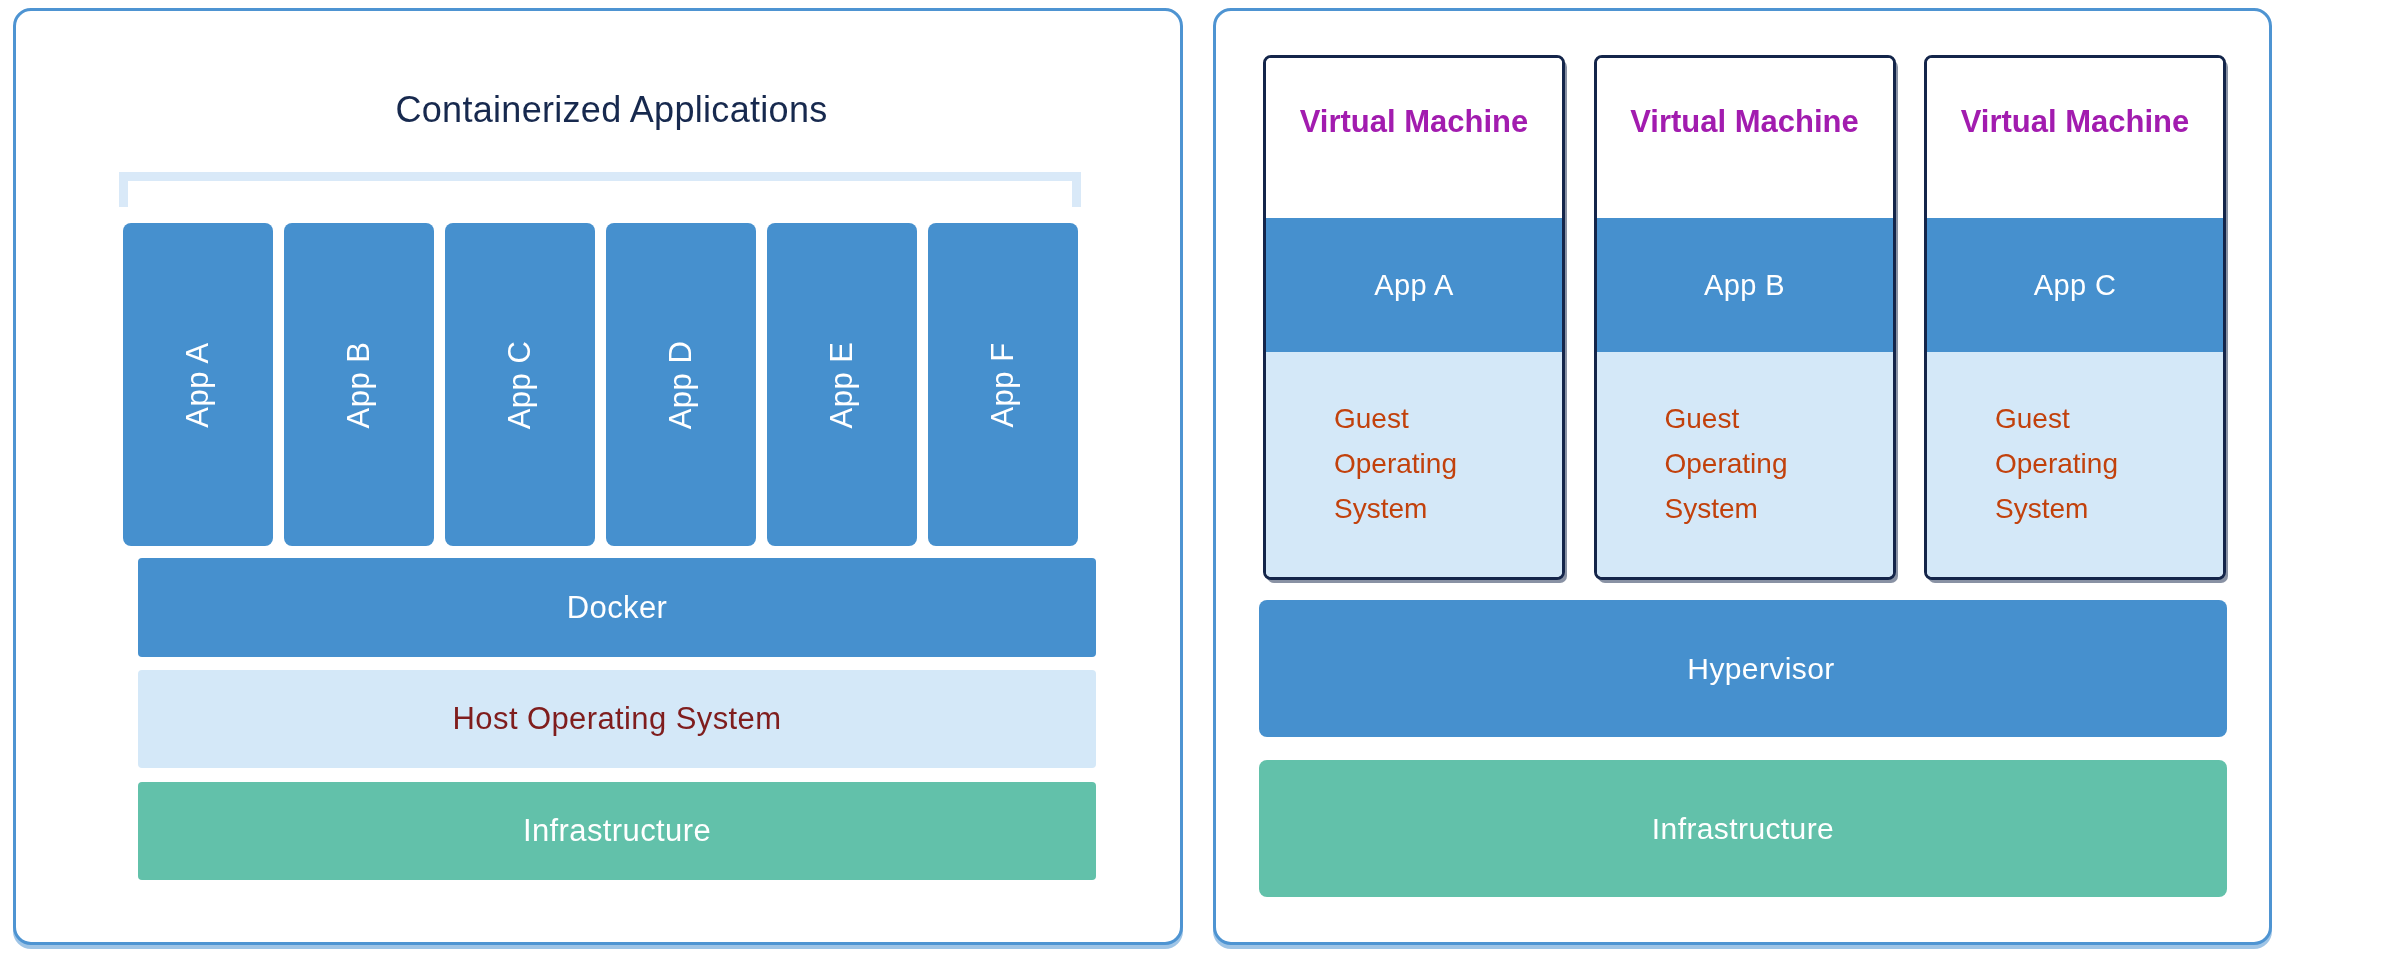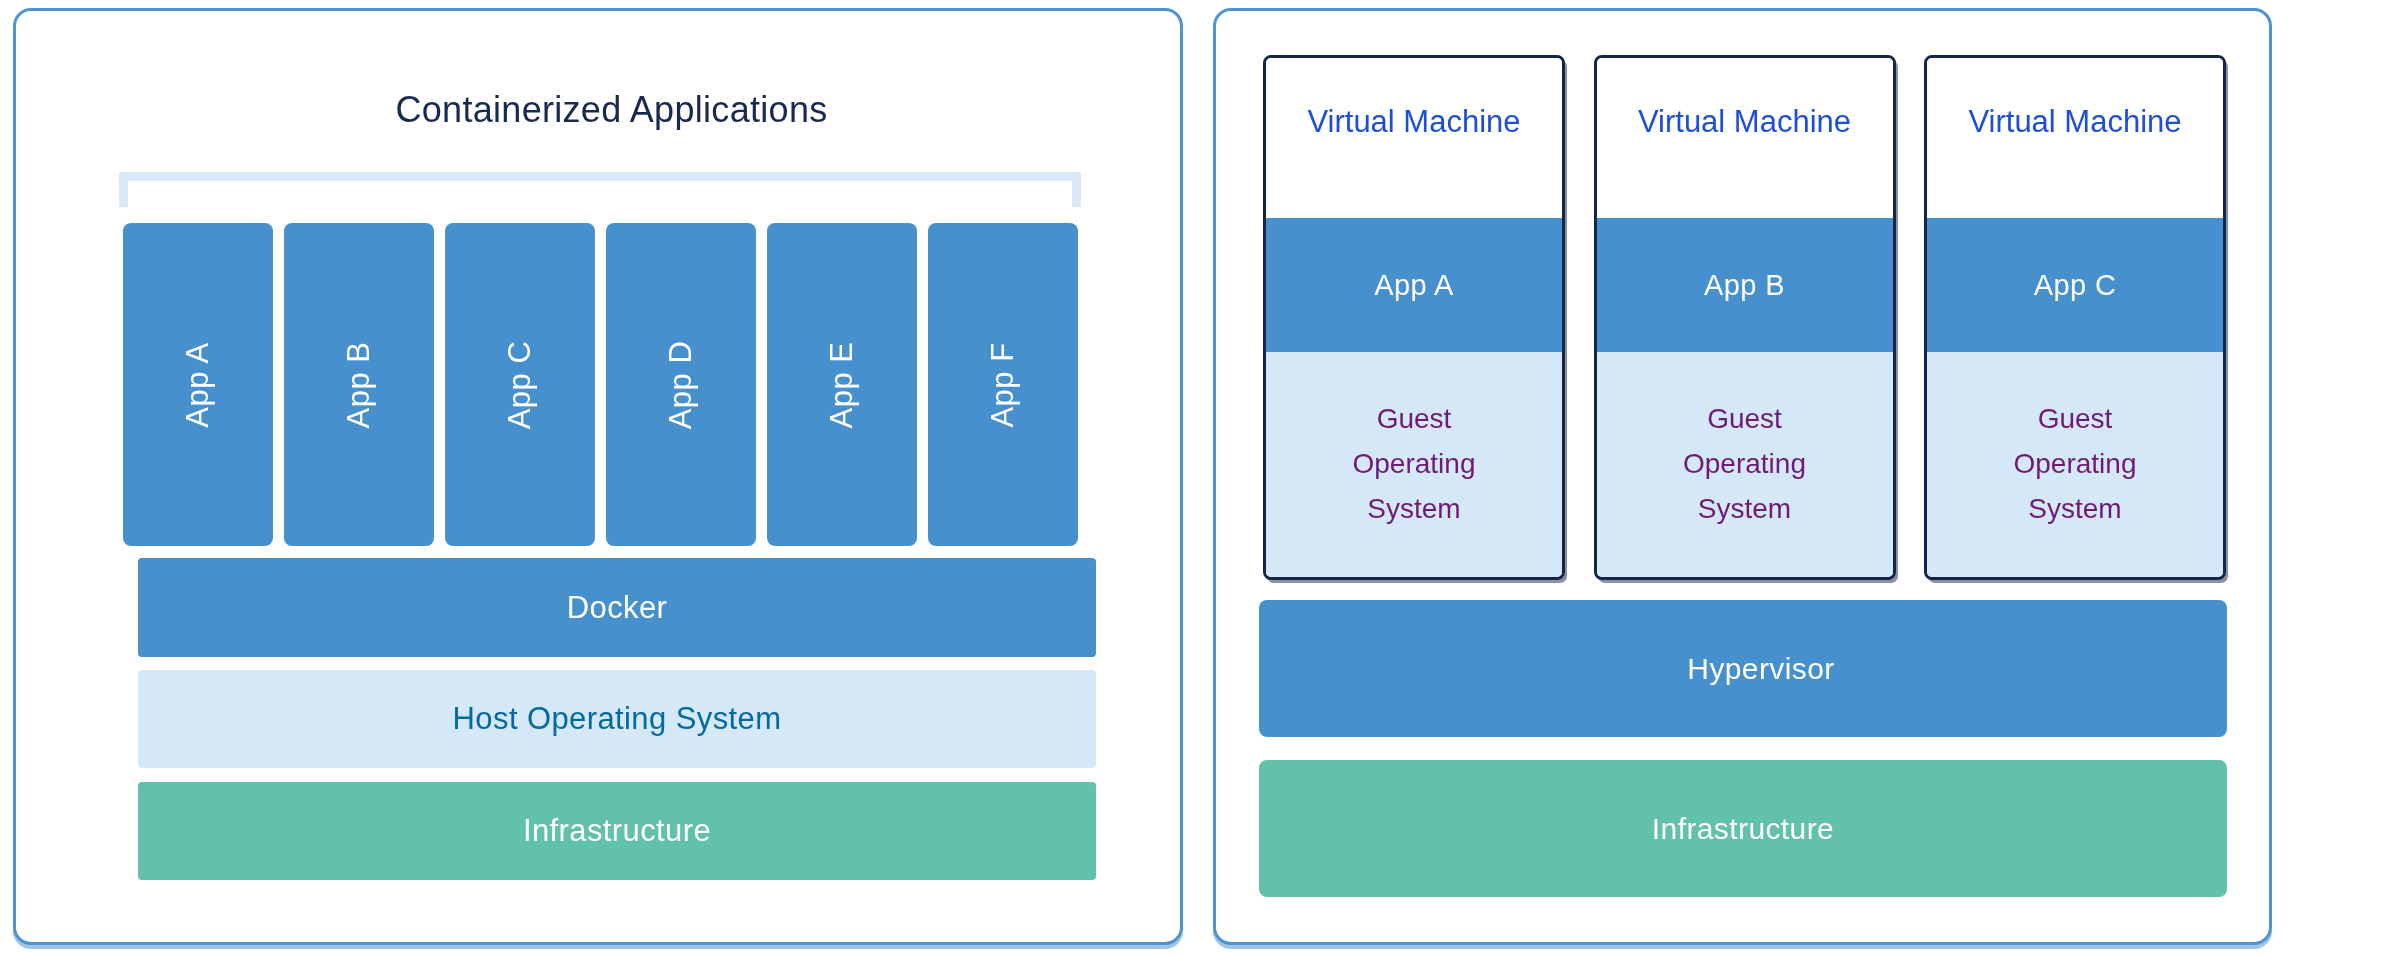--- a/index.html
+++ b/index.html
@@ -70,21 +70,21 @@
     left: 122px;
     width: 958px;
     border-radius: 4px;
     display: flex;
     align-items: center;
     justify-content: center;
     font-size: 31px;
     letter-spacing: 0.4px;
   }
   .layer-docker  { top: 547px; height: 99px; background: #4690CE; color: #FFFFFF; }
-  .layer-hostos  { top: 659px; height: 98px; background: #D4E8F8; color: #0369a1; }
+  .layer-hostos  { top: 659px; height: 98px; background: #D4E8F8; color: #7f1d1d; }
   .layer-infra-l { top: 771px; height: 98px; background: #62C1AA; color: #FFFFFF; }
 
   
   .vm-row {
     position: absolute;
     left: 47px; top: 44px;
     width: 963px; height: 525px;
     display: flex;
     justify-content: space-between;
   }
@@ -101,22 +101,22 @@
   .vm-header {
     height: 160px;
     display: flex;
     align-items: flex-start;
     justify-content: center;
     padding-top: 46px;
     background: #FFFFFF;
   }
   .vm-header span {
     font-size: 31px;
-    font-weight: normal;
-    color: #1d4ed8;
+    font-weight: bold;
+    color: #a21caf;
     white-space: nowrap;
   }
   .vm-app {
     height: 134px;
     background: #4690CE;
     display: flex;
     align-items: center;
     justify-content: center;
     color: #FFFFFF;
     font-size: 29px;
@@ -125,24 +125,24 @@
   .vm-guest {
     flex: 1;
     background: #D4E8F8;
     display: flex;
     align-items: center;
     justify-content: center;
   }
   .vm-guest span {
     display: block;
     width: 160px;
-    text-align: center;
+    text-align: left;
     font-size: 28px;
     line-height: 1.6;
-    color: #701a75;
+    color: #c2410c;
   }
   .layer-r {
     position: absolute;
     left: 43px;
     width: 968px;
     border-radius: 8px;
     display: flex;
     align-items: center;
     justify-content: center;
     font-size: 30px;

